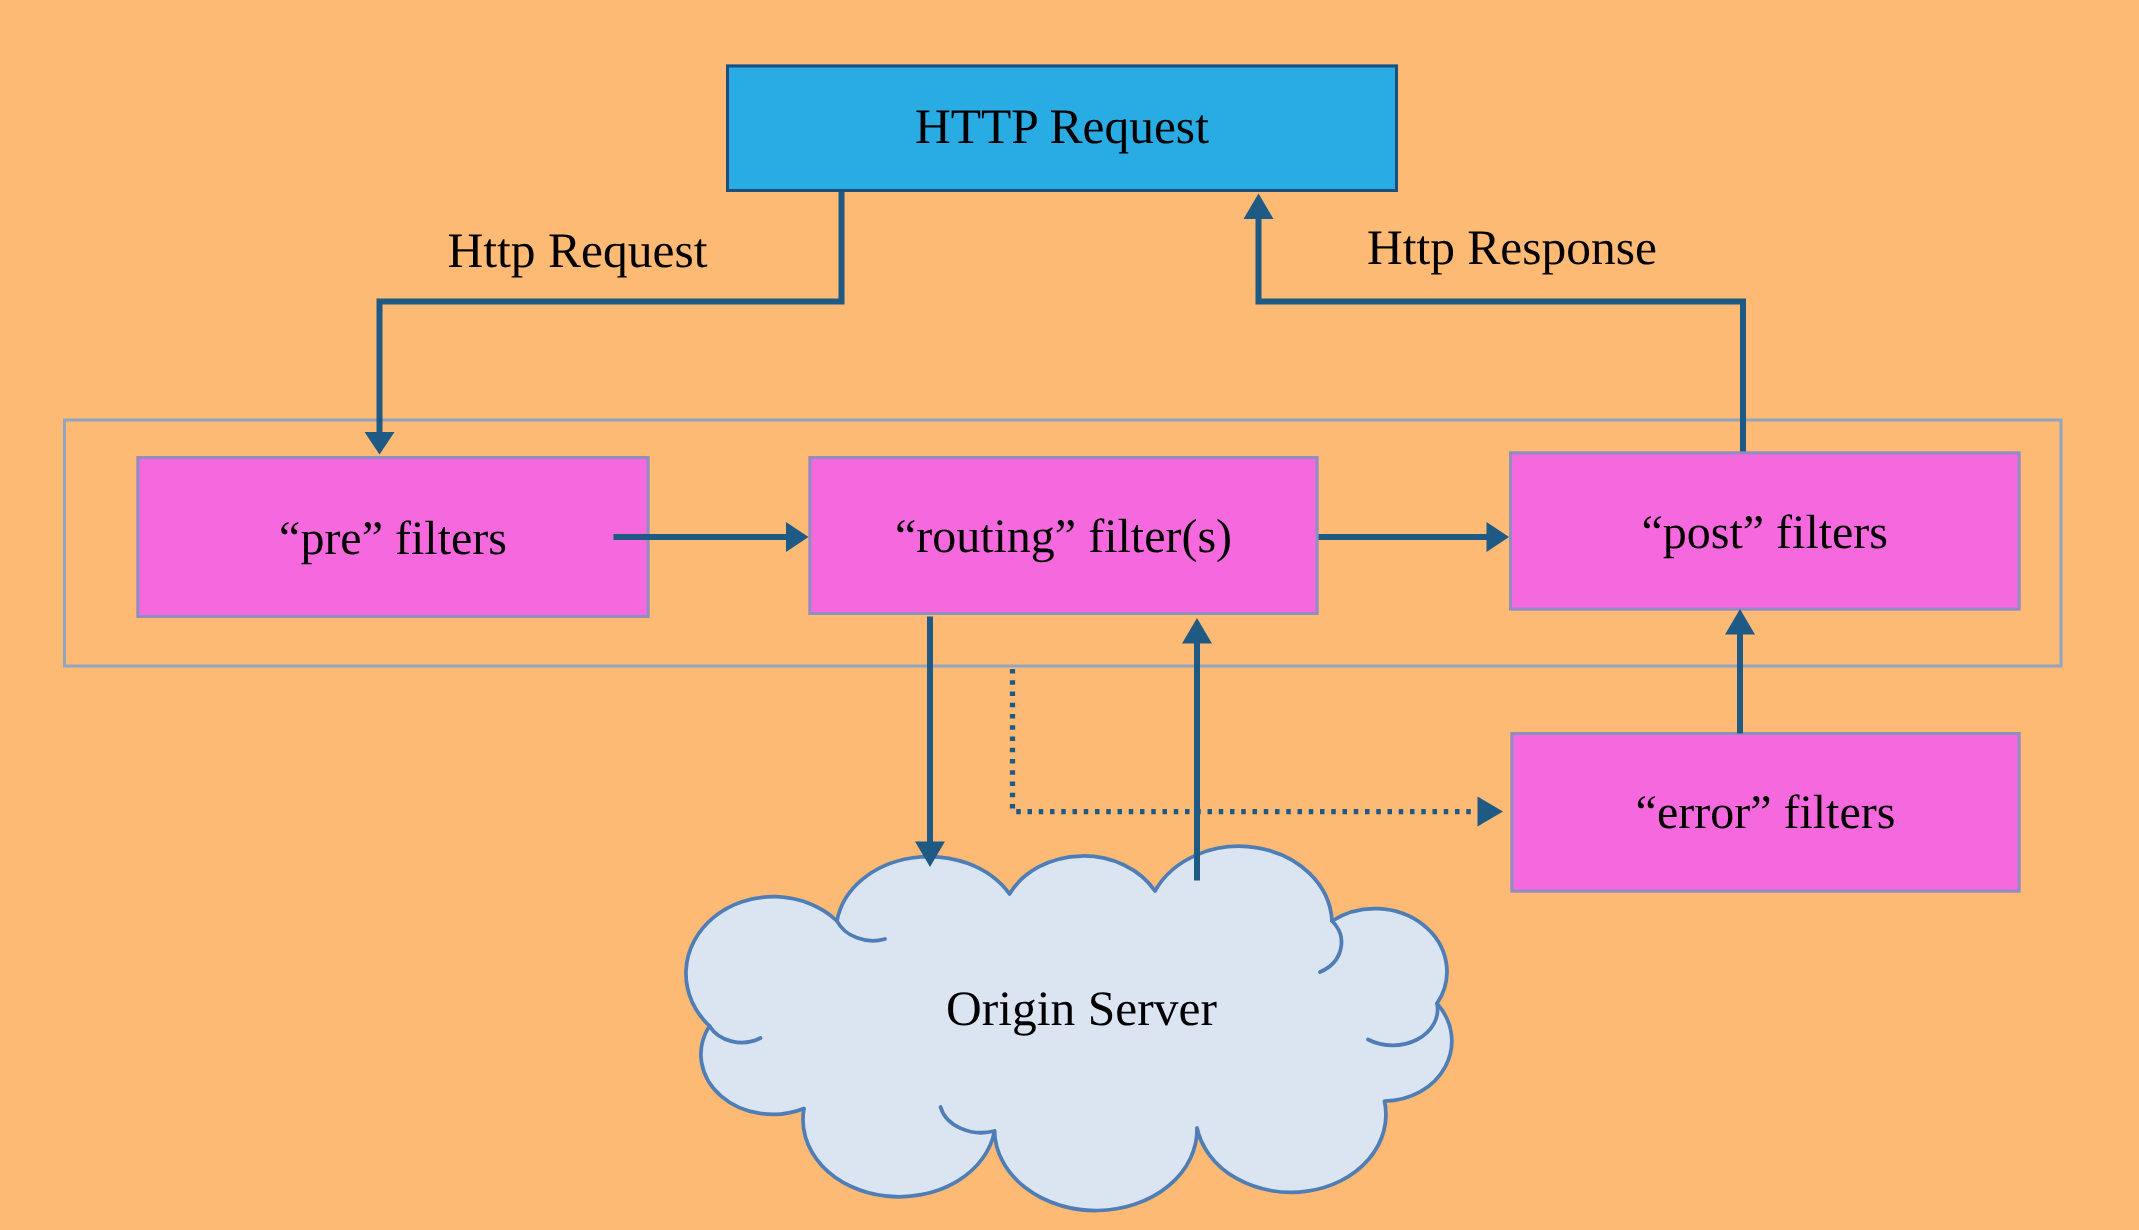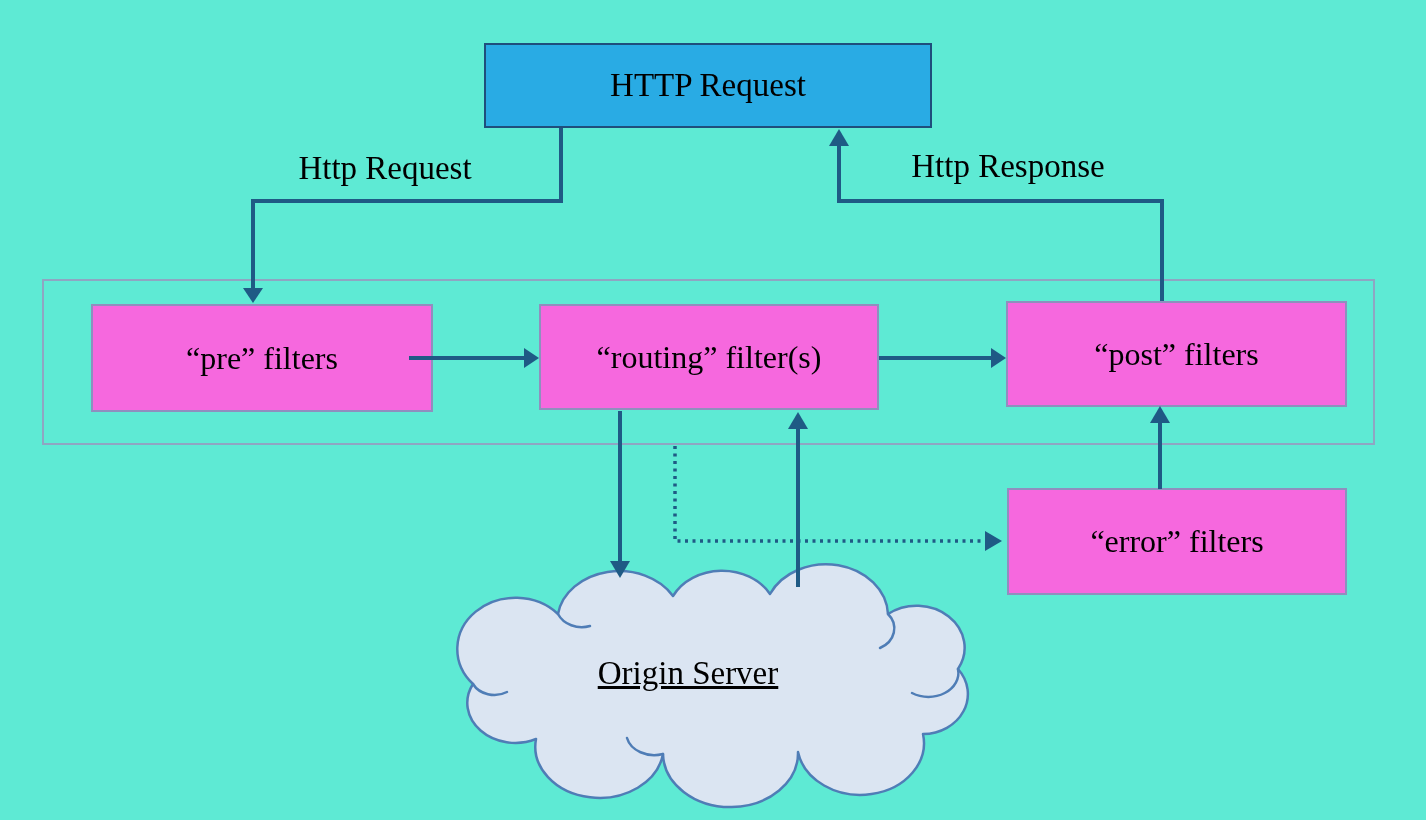--- a/index.html
+++ b/index.html
@@ -8,21 +8,21 @@
     --box-blue-border:#1F4E7C;
     --box-pink:#F668DE;
     --box-pink-border:#8F8FBE;
     --boundary-border:#8FA5C2;
     --cloud-fill:#DBE5F2;
     --cloud-stroke:#4F7DB6;
     --text:#000000;
   }
   html,body{margin:0;padding:0;background:#fff;}
   #stage{
-    position:relative;width:1426px;height:820px;background:#5eead4;
+    position:relative;width:1426px;height:820px;background:#fdba74;
     font-family:"Liberation Serif", serif;color:var(--text);overflow:hidden;
   }
   .node{
     position:absolute;display:flex;align-items:center;justify-content:center;
     box-sizing:border-box;font-size:32px;white-space:nowrap;z-index:2;
   }
   .blue-box{
     left:484px;top:43px;width:448px;height:85px;
     background:var(--box-blue);border:2px solid var(--box-blue-border);font-size:33px;
   }
@@ -41,21 +41,21 @@
   #label-request{left:385px;top:150px;}
   #label-response{left:1008px;top:148px;}
   #connector-layer{position:absolute;left:0;top:0;width:1426px;height:820px;z-index:3;pointer-events:none;overflow:visible;}
   .conn{stroke:var(--line);stroke-width:4;fill:none;}
   .dotted{stroke:var(--line);stroke-width:3.5;fill:none;stroke-dasharray:3 4.5;}
   .head{fill:var(--line);stroke:none;}
   #cloud-wrap{position:absolute;left:418px;top:574px;width:560px;height:200px;z-index:1;}
   #cloud-wrap svg{overflow:visible;display:block;}
   .cloud-shape{fill:var(--cloud-fill);stroke:var(--cloud-stroke);stroke-width:2.5;stroke-linejoin:round;}
   .cloud-curl{fill:none;stroke:var(--cloud-stroke);stroke-width:2.5;stroke-linecap:round;}
-  #origin-label{position:absolute;left:688px;top:655px;transform:translateX(-50%);font-size:33px;white-space:nowrap;z-index:2;text-decoration:underline;}
+  #origin-label{position:absolute;left:721px;top:655px;transform:translateX(-50%);font-size:33px;white-space:nowrap;z-index:2;}
 </style>
 </head>
 <body>
 
 <div id="stage">
 
   <div class="boundary"></div>
 
   <div id="cloud-wrap">
     <svg width="560" height="200" viewBox="0 0 560 200">

